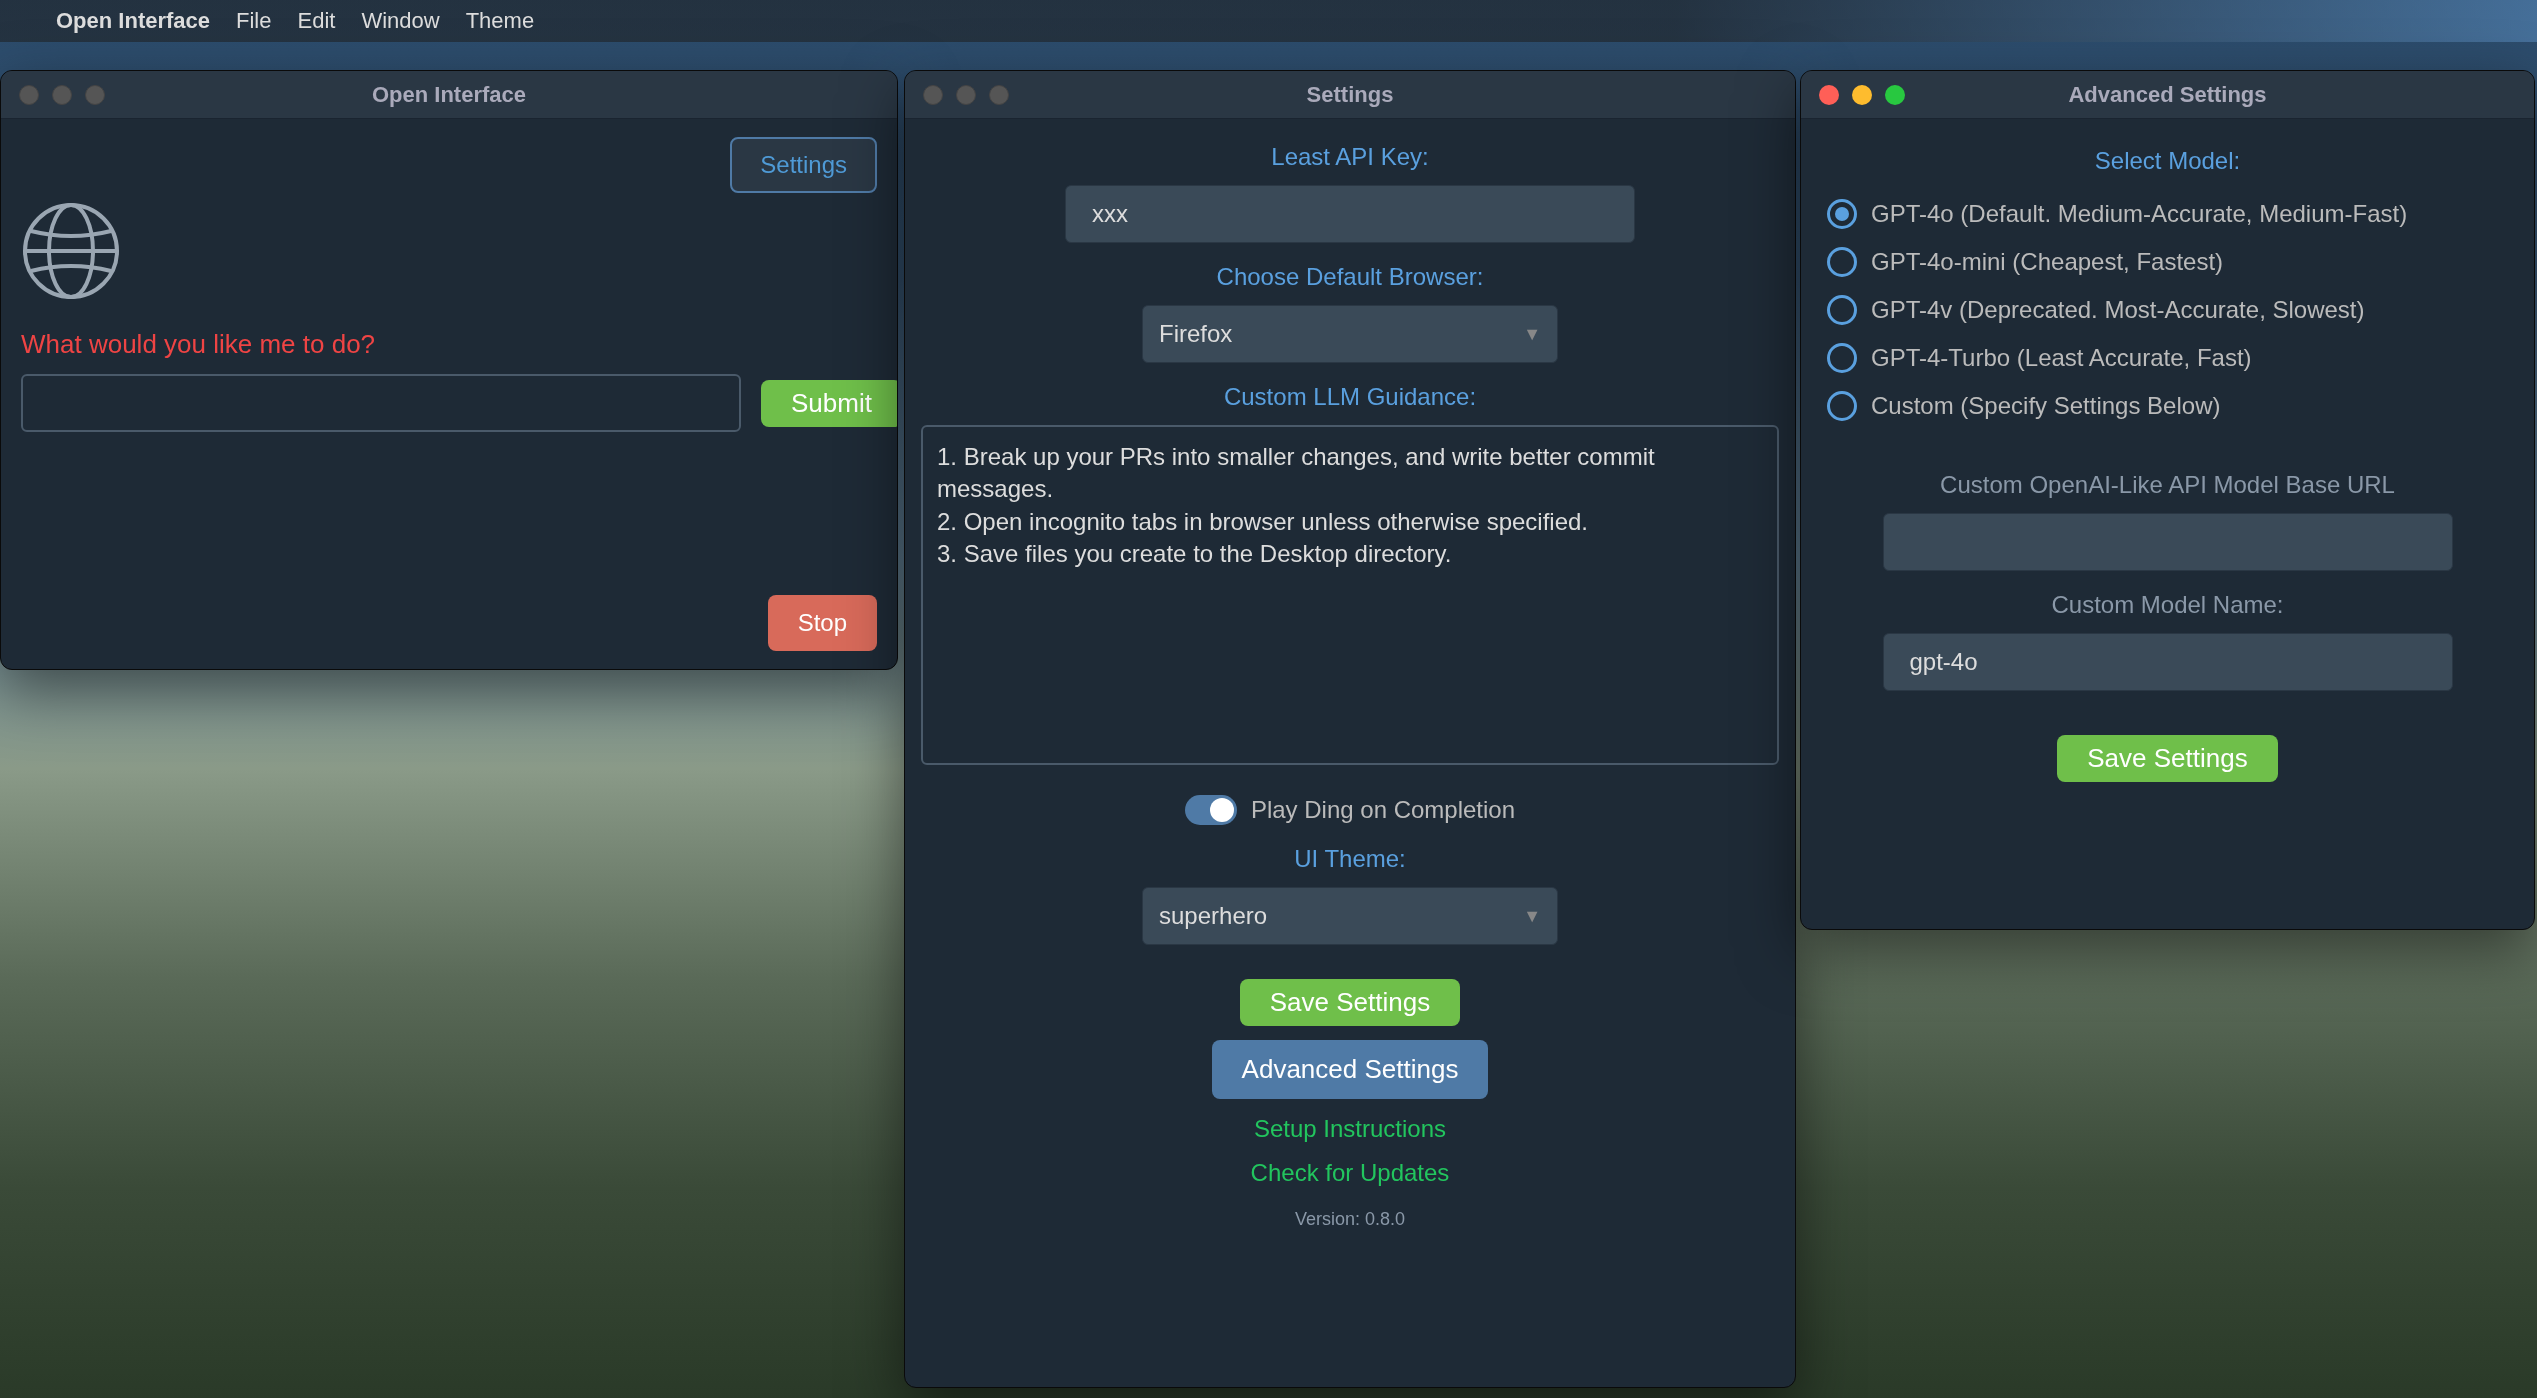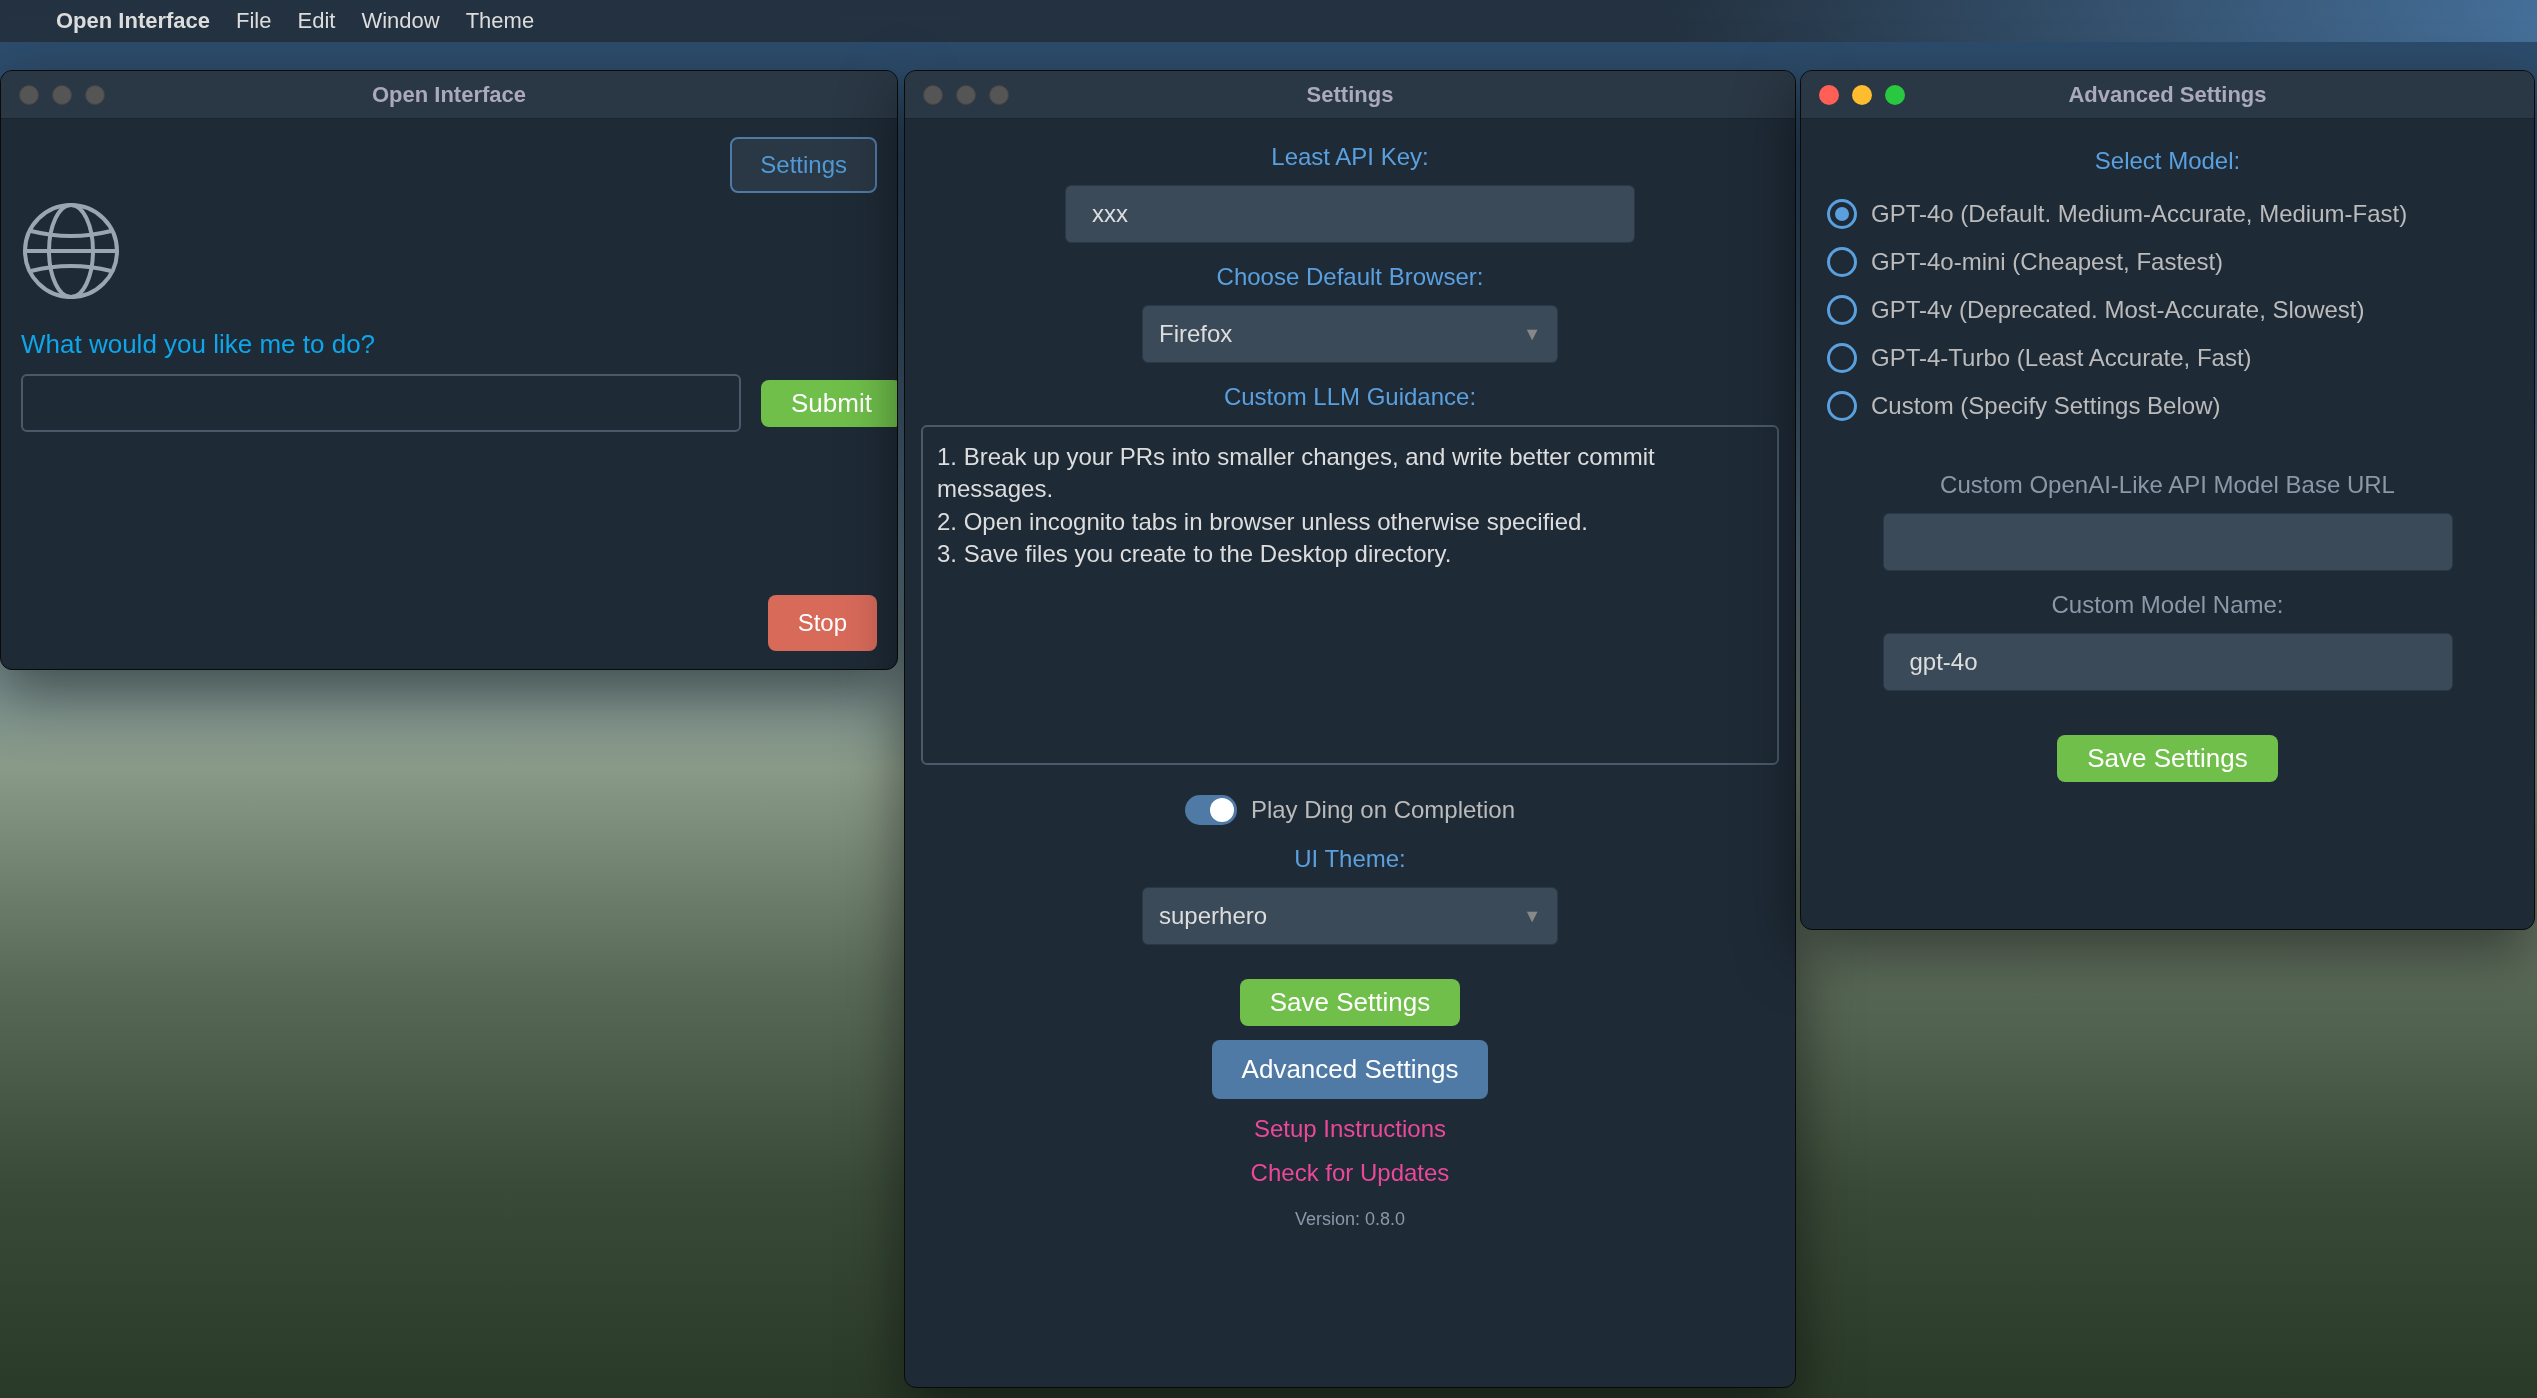--- a/index.html
+++ b/index.html
@@ -88,21 +88,21 @@
     border-radius: 8px;
     cursor: pointer;
   }
   #win-main .globe {
     width: 100px; height: 100px;
     margin: 8px 0 28px 0;
     display: flex; align-items: center; justify-content: center;
   }
   #win-main .globe svg { width: 100px; height: 100px; }
   #win-main .prompt-label {
-    color: #0ea5e9;
+    color: #ef4444;
     font-size: 26px;
     margin-bottom: 14px;
   }
   #win-main .input-row {
     display: flex;
     gap: 20px;
     align-items: center;
   }
   #win-main input[type=text] {
     flex: 0 0 720px;
@@ -211,21 +211,21 @@
   .btn-blue {
     background: #4f7aa6;
     border: none;
     border-radius: 8px;
     color: #fff;
     font-size: 26px;
     padding: 14px 30px;
     cursor: pointer;
   }
   .link {
-    color: #ec4899;
+    color: #22c55e;
     font-size: 24px;
     cursor: pointer;
     text-decoration: none;
     margin-top: 2px;
   }
   .version {
     color: #8a98a8;
     font-size: 18px;
     margin-top: 8px;
   }

